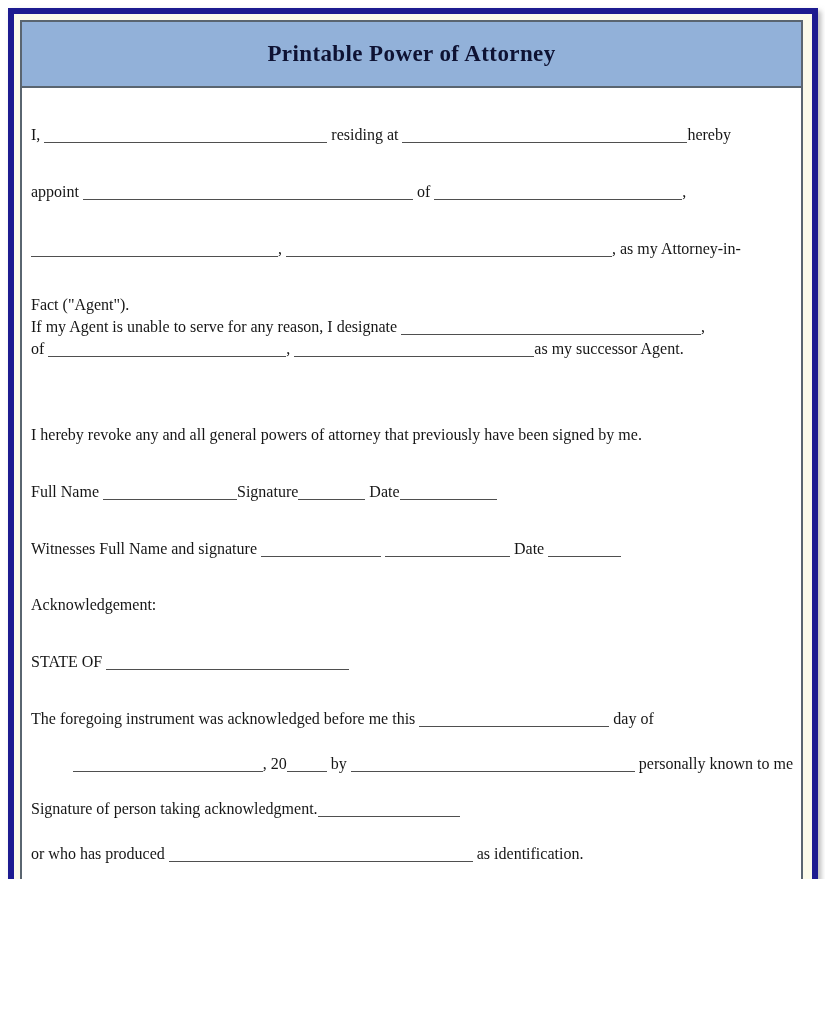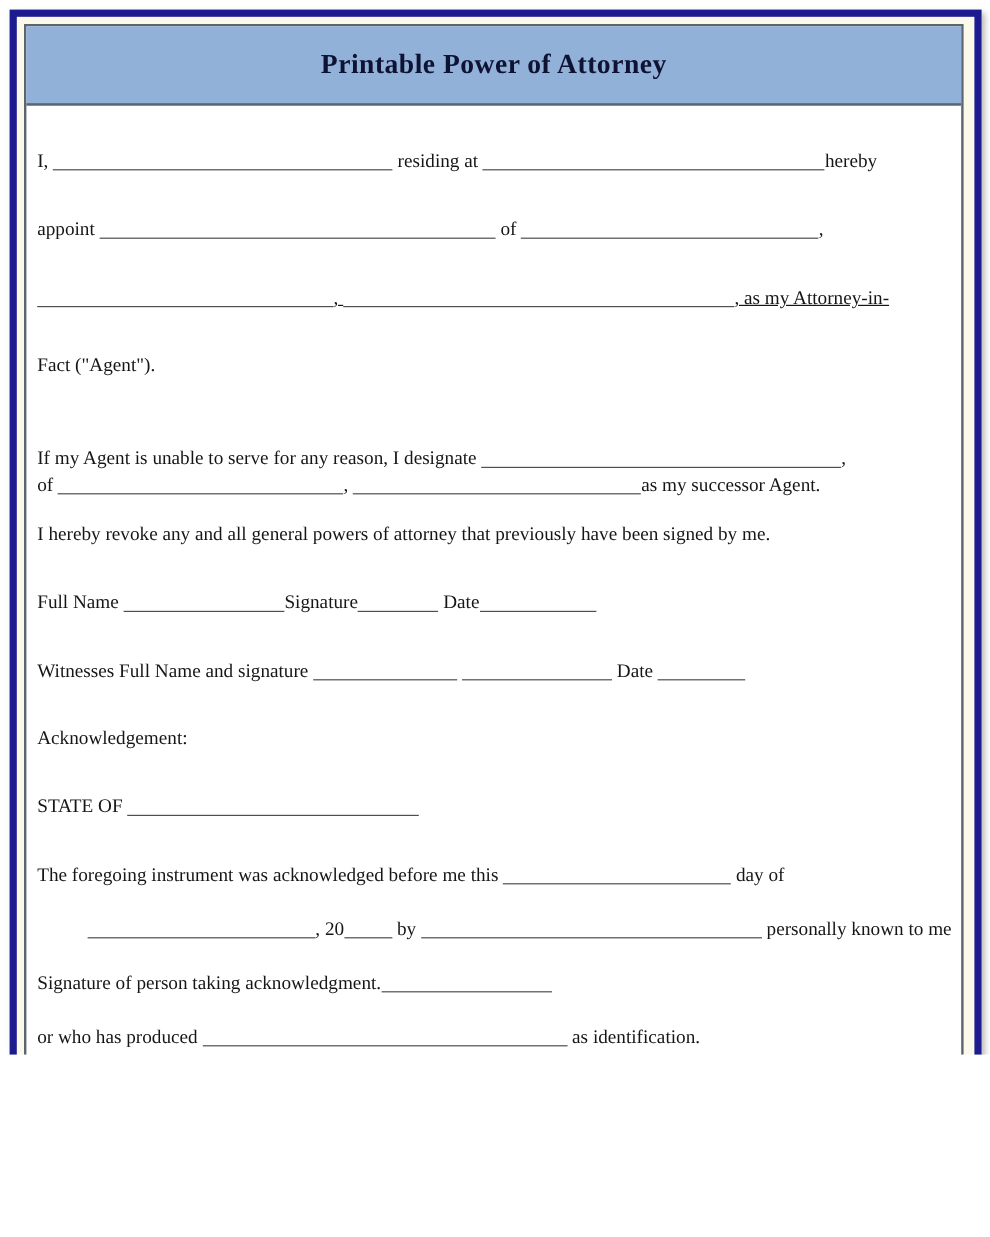--- a/index.html
+++ b/index.html
@@ -73,25 +73,25 @@
 
 <div class="page">
   <div class="frame">
     <div class="content">
       <div class="header">
         <h1 class="title">Printable Power of Attorney</h1>
       </div>
       <div class="body">
           <div class="line"><span>I, </span><span class="bl" style="width: 283px;"></span><span> residing at </span><span class="bl" style="width: 285px;"></span><span>hereby</span></div>
           <div class="line" style="margin-top: 35px;"><span>appoint </span><span class="bl" style="width: 330px;"></span><span> of </span><span class="bl" style="width: 248px;"></span><span>,</span></div>
-          <div class="line" style="margin-top: 35px; text-decoration: underline;"><span class="bl" style="width: 247px;"></span><span>, </span><span class="bl" style="width: 326px;"></span><span>, as my Attorney-in-</span></div>
+          <div class="line" style="margin-top: 35px;"><span class="bl" style="width: 247px;"></span><span>, </span><span class="bl" style="width: 326px;"></span><span>, as my Attorney-in-</span></div>
           <div class="line" style="margin-top: 34px;"><span>Fact ("Agent").</span></div>
-          <div class="line" style="margin-top: 56px;"><span>If my Agent is unable to serve for any reason, I designate </span><span class="bl" style="width: 300px;"></span><span>,</span></div>
+          <div class="line" style=""><span>If my Agent is unable to serve for any reason, I designate </span><span class="bl" style="width: 300px;"></span><span>,</span></div>
           <div class="line" style=""><span>of </span><span class="bl" style="width: 238px;"></span><span>, </span><span class="bl" style="width: 240px;"></span><span>as my successor Agent.</span></div>
-          <div class="line" style="margin-top: 19px;"><span>I hereby revoke any and all general powers of attorney that previously have been signed by me.</span></div>
+          <div class="line" style="margin-top: 64px;"><span>I hereby revoke any and all general powers of attorney that previously have been signed by me.</span></div>
           <div class="line" style="margin-top: 35px;"><span>Full Name </span><span class="bl" style="width: 134px;"></span><span>Signature</span><span class="bl" style="width: 67px;"></span><span> Date</span><span class="bl" style="width: 97px;"></span></div>
           <div class="line" style="margin-top: 35px;"><span>Witnesses Full Name and signature </span><span class="bl" style="width: 120px;"></span><span> </span><span class="bl" style="width: 125px;"></span><span> Date </span><span class="bl" style="width: 73px;"></span></div>
           <div class="line" style="margin-top: 34px;"><span>Acknowledgement:</span></div>
           <div class="line" style="margin-top: 35px;"><span>STATE OF </span><span class="bl" style="width: 243px;"></span></div>
           <div class="line" style="margin-top: 35px;"><span>The foregoing instrument was acknowledged before me this </span><span class="bl" style="width: 190px;"></span><span> day of</span></div>
           <div class="line" style="margin-top: 23px; text-align: right;"><span class="bl" style="width: 190px;"></span><span>, 20</span><span class="bl" style="width: 40px;"></span><span> by </span><span class="bl" style="width: 284px;"></span><span> personally known to me</span></div>
           <div class="line" style="margin-top: 23px;"><span>Signature of person taking acknowledgment.</span><span class="bl" style="width: 142px;"></span></div>
           <div class="line" style="margin-top: 23px;"><span>or who has produced </span><span class="bl" style="width: 304px;"></span><span> as identification.</span></div>
         </div>
       <div class="watermark">sampleforms.org</div>

